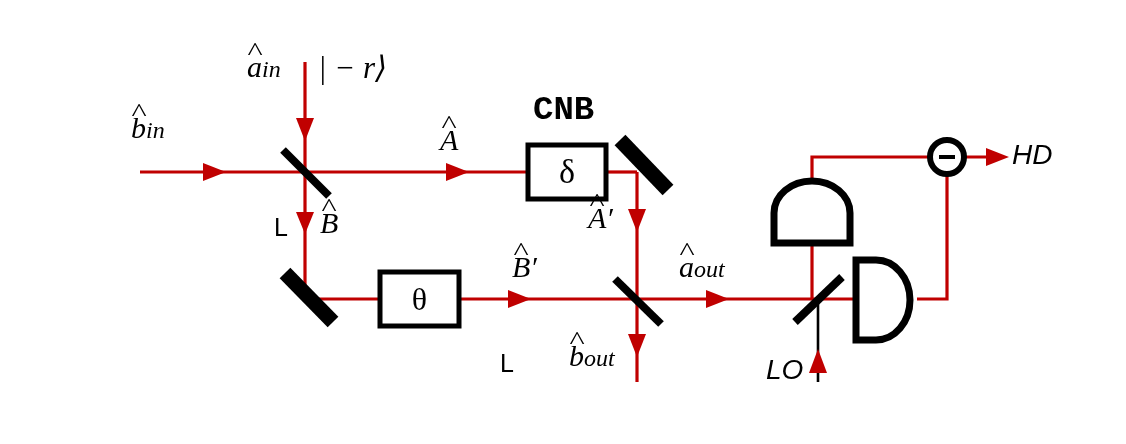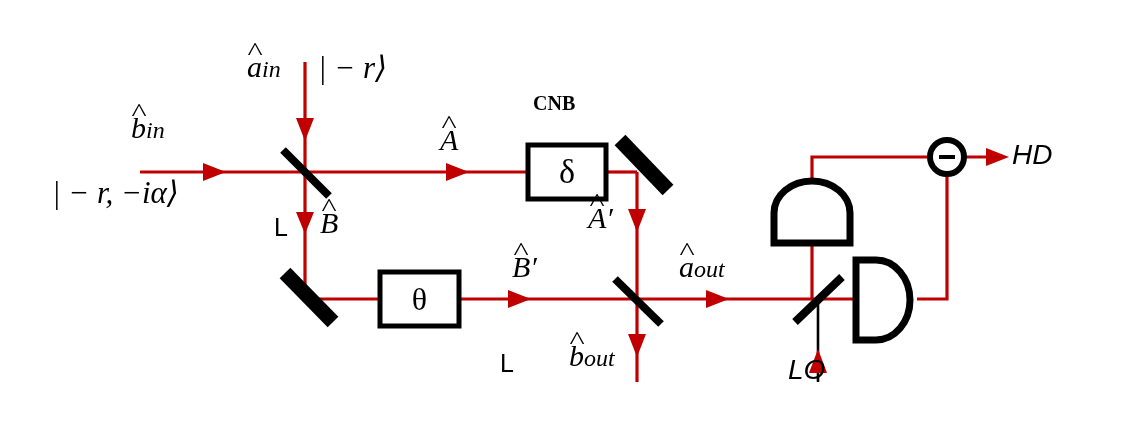--- a/index.html
+++ b/index.html
@@ -55,23 +55,23 @@
     font-size: 0.86em;
     line-height: 1;
   }
   .ket {
     font-family: "Liberation Serif", "DejaVu Serif", serif;
     font-style: italic;
     font-size: 31px;
   }
   
   .sanstrong {
-    font-family: Liberation Serif, serif;
+    font-family: Liberation Mono, monospace;
     font-weight: bold;
-    font-size: 20px;
+    font-size: 34px;
     font-style: normal;
     text-align: right;
   }
   .sans-l {
     font-family: "Liberation Sans", "DejaVu Sans", sans-serif;
     font-weight: normal;
     font-size: 25px;
     font-style: normal;
   }
   .boxglyph {
@@ -180,21 +180,20 @@
   <div class="lbl math" style="left:247px; top:52px;">
     <span class="hatwrap"><span class="hatchar">a</span><span class="hatmark">^</span></span><span class="sub">in</span>
   </div>
 
   <div class="lbl ket" style="left:318px; top:52px;">| − r⟩</div>
 
   <div class="lbl math" style="left:131px; top:113px;">
     <span class="hatwrap"><span class="hatchar">b</span><span class="hatmark">^</span></span><span class="sub">in</span>
   </div>
 
-  <div class="lbl ket" style="left:52px; top:177px;">| − r, −iα⟩</div>
 
   <div class="lbl math" style="left:440px; top:125px;">
     <span class="hatwrap"><span class="hatchar">A</span><span class="hatmark">^</span></span>
   </div>
 
   <div class="lbl sanstrong" style="left:533px; top:93px;">CNB</div>
 
   <div class="boxglyph" style="left:528px; top:145px; width:78px; height:54px;">δ</div>
 
   <div class="boxglyph" style="left:380px; top:272px; width:79px; height:54px; font-size:32px;">θ</div>
@@ -216,17 +215,17 @@
   <div class="lbl math" style="left:679px; top:252px;">
     <span class="hatwrap"><span class="hatchar">a</span><span class="hatmark">^</span></span><span class="sub">out</span>
   </div>
 
   <div class="lbl math" style="left:569px; top:341px;">
     <span class="hatwrap"><span class="hatchar">b</span><span class="hatmark">^</span></span><span class="sub">out</span>
   </div>
 
   <div class="lbl sans-l" style="left:500px; top:351px;">L</div>
 
-  <div class="lbl italic-sans" style="left:788px; top:356px;">LO</div>
+  <div class="lbl italic-sans" style="left:766px; top:356px;">LO</div>
 
   <div class="lbl italic-sans" style="left:1012px; top:141px;">HD</div>
 
 </div>
 
 </body></html>

